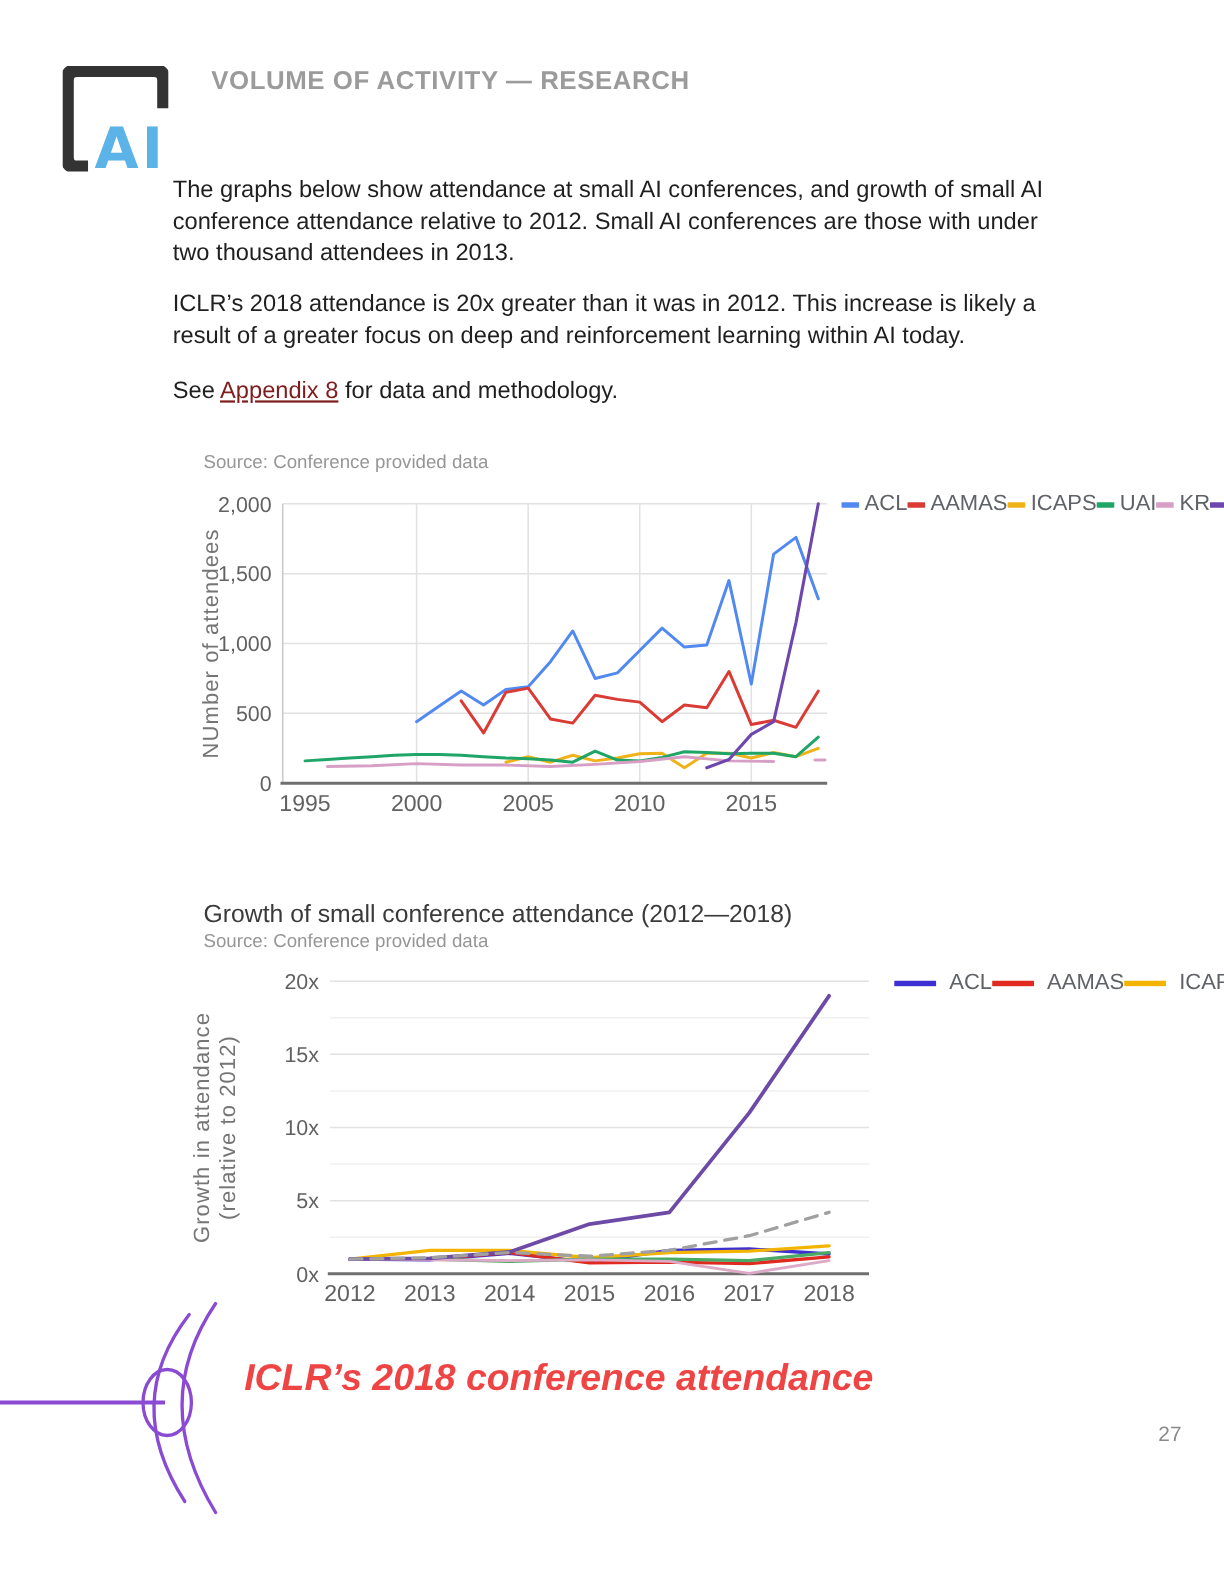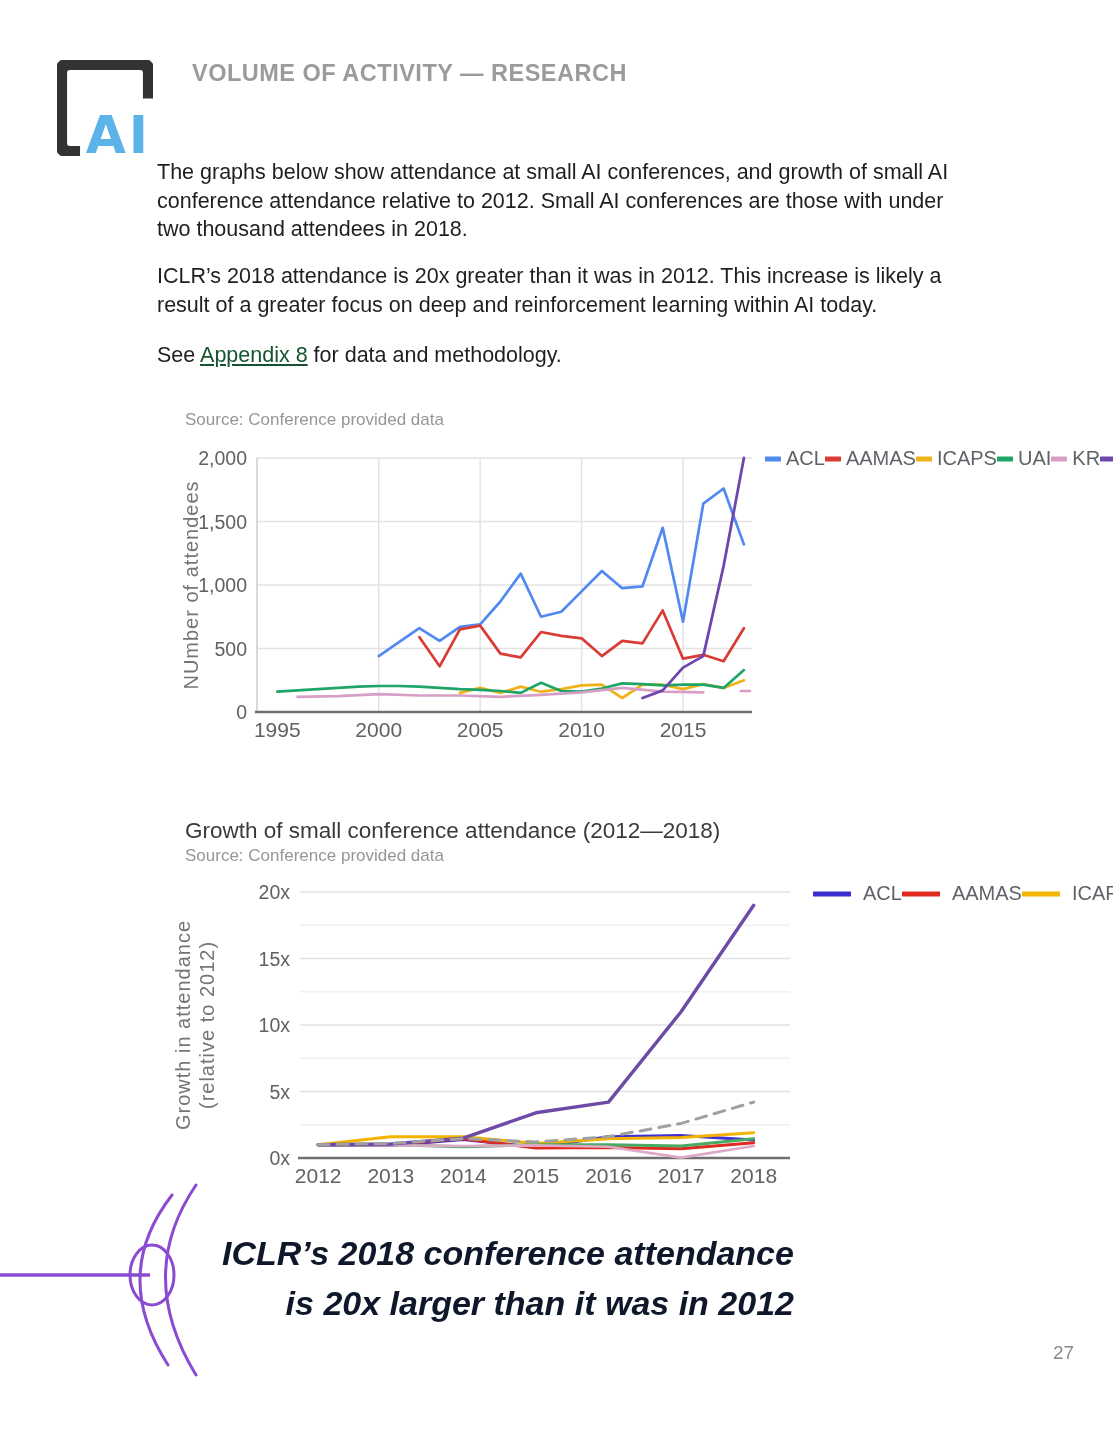--- a/index.html
+++ b/index.html
@@ -32,38 +32,38 @@
   #chart2-legend .legend-item{margin-bottom:5px;}
   .legend-item span{font-size:20px;color:#5f6368;}
   #chart1-legend .legend-item span{margin-left:5px;}
   #chart2-legend .legend-item span{margin-left:12px;}
   
   .note{left:245px;top:752px;width:640px;font-size:17.5px;font-style:italic;
         color:#8c8c8c;line-height:23px;}
   
   .callout{left:222px;top:1228px;font-size:34px;font-weight:bold;font-style:italic;line-height:50px;}
   
-  .pagenum{left:1053px;top:1342px;font-size:19px;color:#8a8a8a;}
+  .pagenum{left:1053px;top:1294px;font-size:19px;color:#8a8a8a;}
   #decoration{left:0;top:1180px;}
 </style>
 </head>
 <body>
 
 <div class="page">
 
   <svg class="abs" id="logo" style="left:57px;top:60px;" width="96" height="96" viewBox="0 0 100 100">
     <path id="logo-bracket" d="M 24 96 L 14 96 Q 4 96 4 86 L 4 14 Q 4 4 14 4 L 86 4 Q 96 4 96 14 L 96 40" fill="none" stroke="#333333" stroke-width="13"></path>
     <text id="logo-ai" x="30" y="97" font-family="'DejaVu Sans',sans-serif" font-weight="bold" font-size="54" letter-spacing="3" fill="#5cb3e8">AI</text>
   </svg>
 
   <div class="abs kicker">VOLUME OF ACTIVITY — RESEARCH</div>
 
-  <div class="abs para p1">The graphs below show attendance at small AI conferences, and growth of small AI conference attendance relative to 2012. Small AI conferences are those with under two thousand attendees in 2018.</div>
+  <div class="abs para p1">The graphs below show attendance at small AI conferences, and growth of small AI conference attendance relative to 2012. Small AI conferences are those with under two thousand attendees in 2013.</div>
   <div class="abs para p2">ICLR’s 2018 attendance is 20x greater than it was in 2012. This increase is likely a result of a greater focus on deep and reinforcement learning within AI today.</div>
-  <div class="abs para p3"><span>See </span><a href="#" style="color: #14532d; text-align: right;">Appendix 8</a><span> for data and methodology.</span></div>
+  <div class="abs para p3"><span>See </span><a href="#" style="color: #7f1d1d; text-align: right;">Appendix 8</a><span> for data and methodology.</span></div>
 
   <div class="abs chart-source cs1">Source: Conference provided data</div>
   <svg class="abs" id="chart1-svg" width="585" height="305">
       <g>
         <line x1="82" x2="577" y1="210.5" y2="210.5" stroke="#e2e2e2" stroke-width="1.4"></line>
         <line x1="82" x2="577" y1="147" y2="147" stroke="#e2e2e2" stroke-width="1.4"></line>
         <line x1="82" x2="577" y1="83.5" y2="83.5" stroke="#e2e2e2" stroke-width="1.4"></line>
         <line x1="82" x2="577" y1="20" y2="20" stroke="#e2e2e2" stroke-width="1.4"></line>
         <line x1="203.72131147540938" x2="203.72131147540938" y1="20" y2="274" stroke="#e2e2e2" stroke-width="1.4"></line>
         <line x1="305.1557377049172" x2="305.1557377049172" y1="20" y2="274" stroke="#e2e2e2" stroke-width="1.4"></line>
@@ -219,19 +219,18 @@
       </div>
     </div>
 
   <svg class="abs" id="decoration" width="220" height="212" viewBox="0 0 220 212">
     <line class="deco" x1="0" y1="95" x2="150" y2="95" stroke-width="3.5" stroke="#8a4bd2"></line>
     <ellipse class="deco" cx="152" cy="95" rx="22" ry="30" fill="none" stroke-width="3" stroke="#8a4bd2"></ellipse>
     <path class="deco" d="M 196 5 Q 135 95 196 195" fill="none" stroke-width="3" stroke-linecap="round" stroke="#8a4bd2"></path>
     <path class="deco" d="M 172 15 Q 110 95 168 185" fill="none" stroke-width="3" stroke-linecap="round" stroke="#8a4bd2"></path>
   </svg>
 
-  <div class="abs callout" style="color: #0f172a; text-align: right;">
+  <div class="abs callout" style="color: #ef4444;">
     <div>ICLR’s 2018 conference attendance</div>
-    <div>is 20x larger than it was in 2012</div>
   </div>
 
   <div class="abs pagenum">27</div>
 </div>
 
 </body></html>

